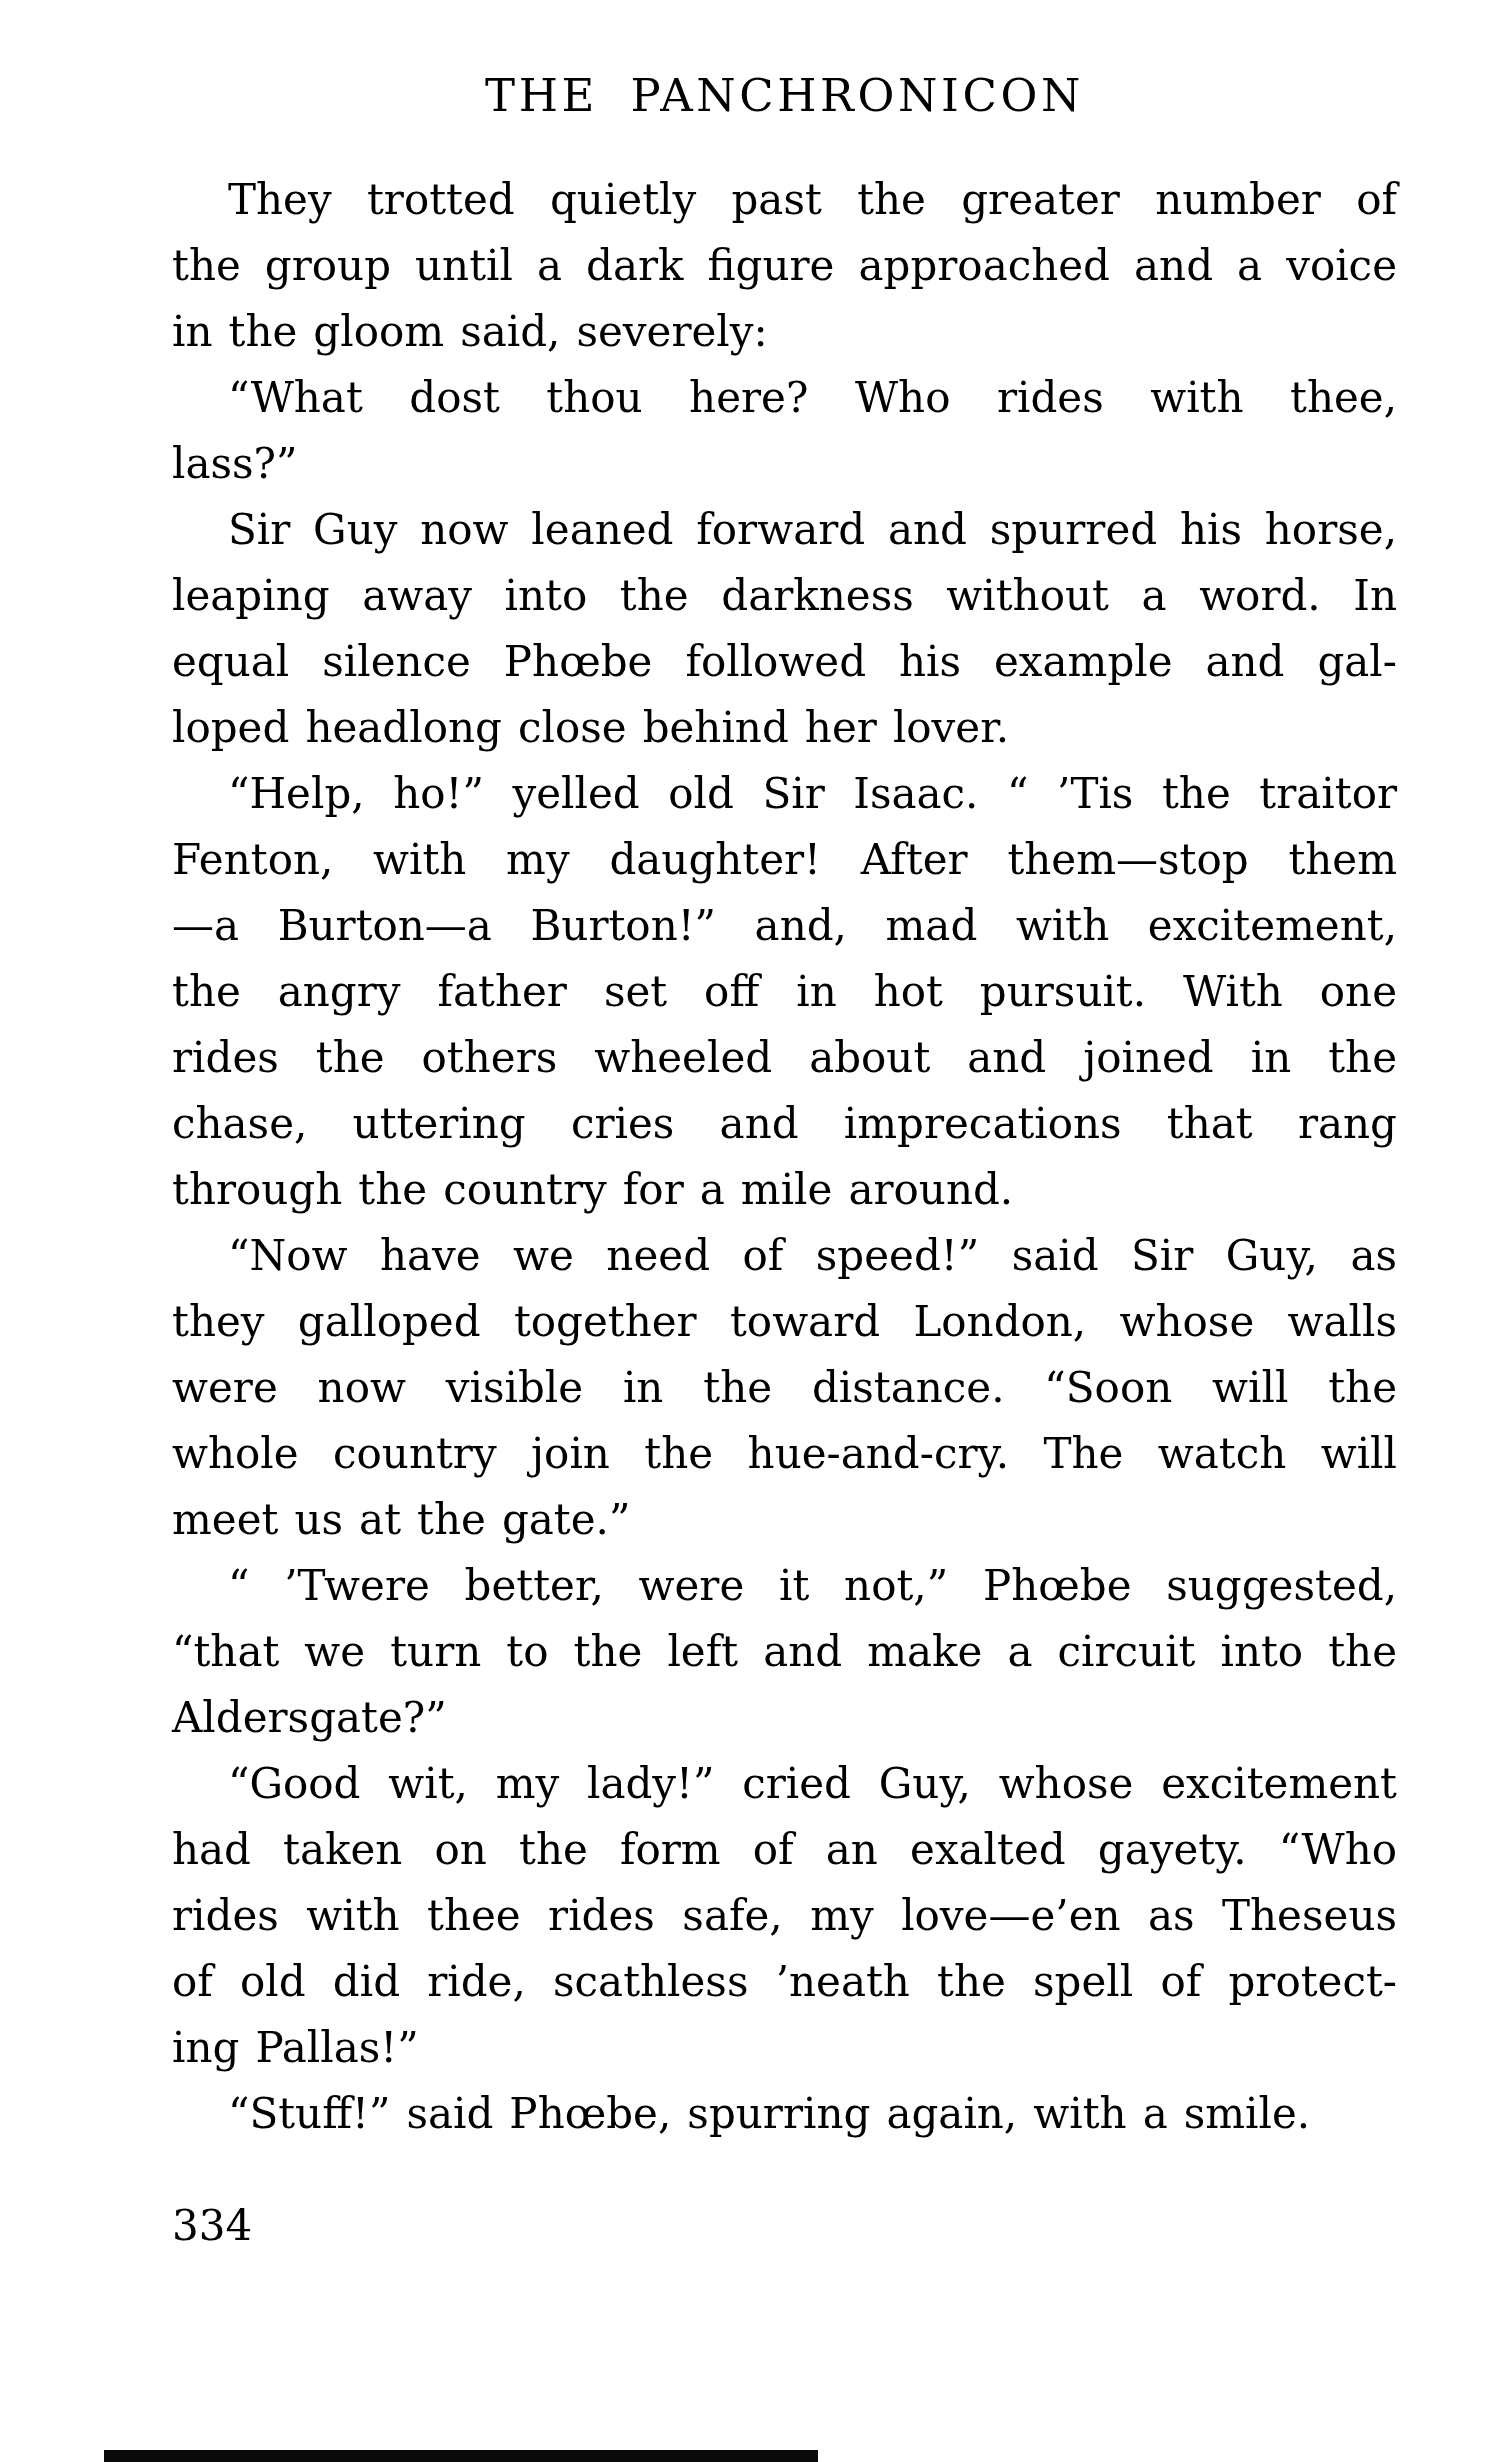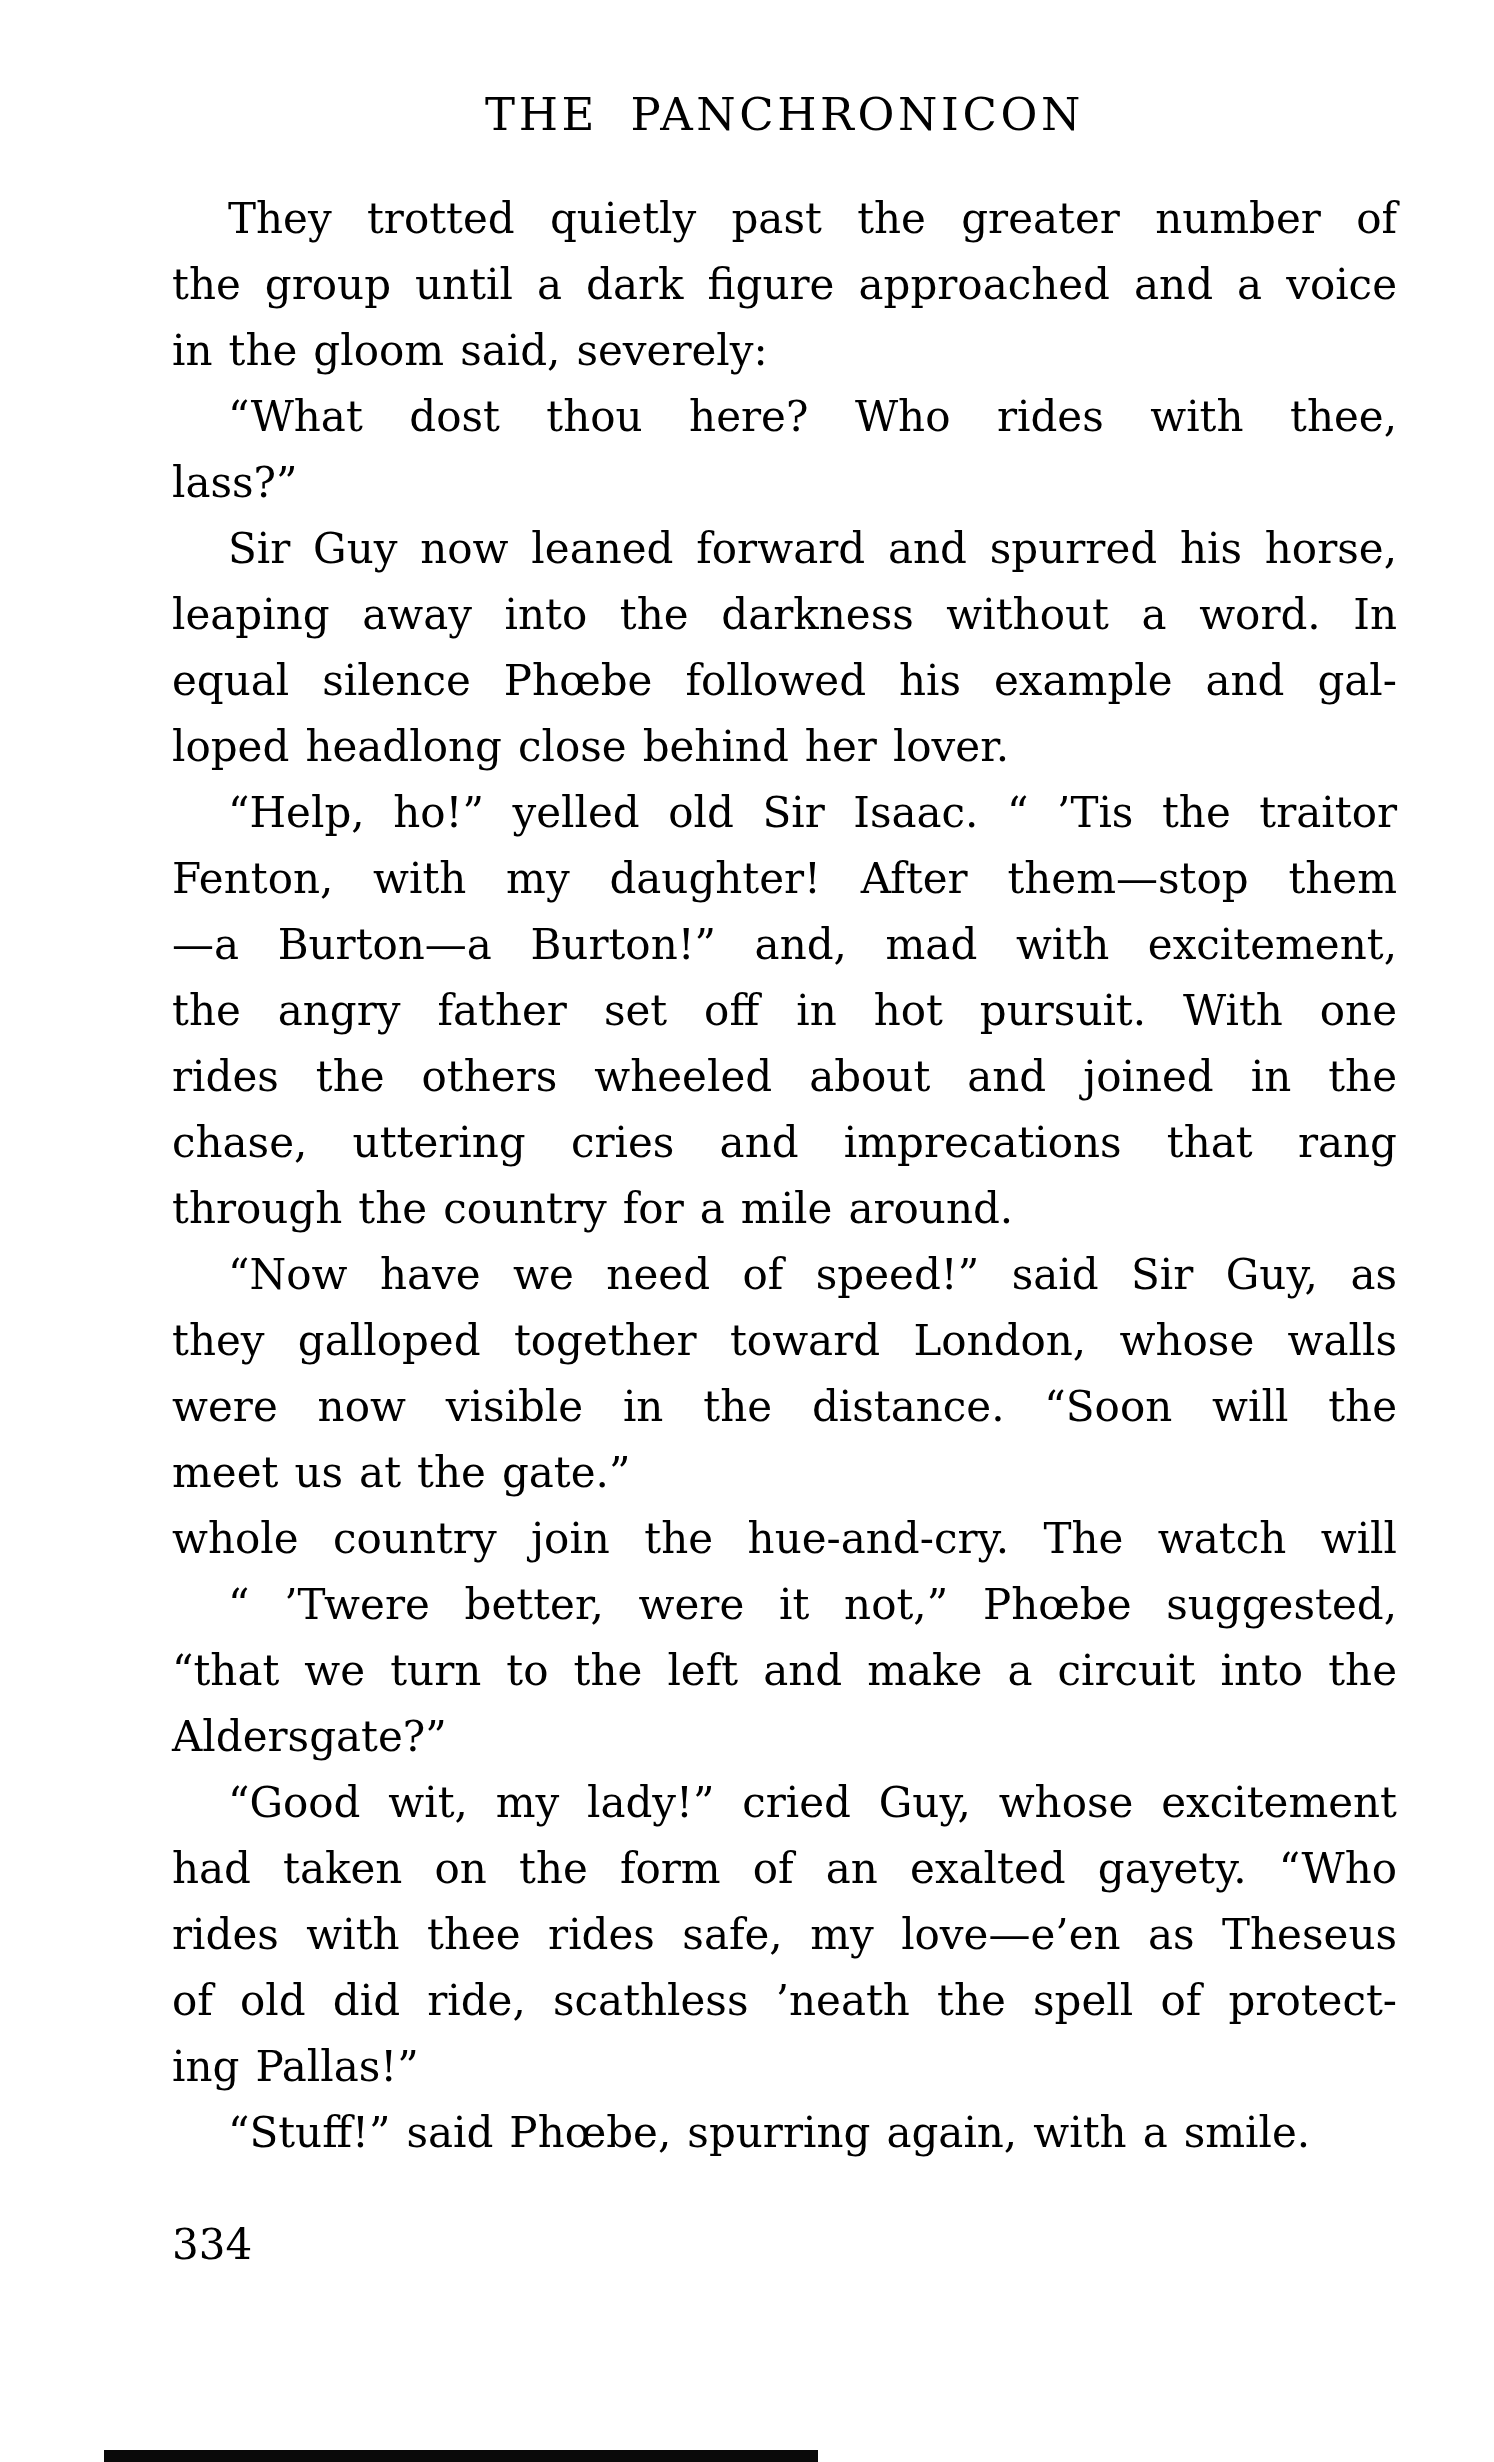--- a/index.html
+++ b/index.html
@@ -6,21 +6,21 @@
   .page {
     position: relative;
     width: 1494px;
     height: 2462px;
     background: #ffffff;
     color: #000000;
     font-family: "DejaVu Serif", "Liberation Serif", serif;
     overflow: hidden;
   }
   .running-head {
-    margin-top: 92px;
+    margin-top: 73px;
     width: 1225px;
     margin-left: 172px;
     text-align: center;
     font-size: 45px;
     line-height: 1;
     letter-spacing: 3.6px;
     word-spacing: 14.5px;
     white-space: nowrap;
   }
   .textblock {
@@ -74,22 +74,22 @@
       <div class="line first">“Help, ho!” yelled old Sir Isaac.  “ ’Tis the traitor</div>
       <div class="line">Fenton, with my daughter!  After them—stop them</div>
       <div class="line">—a Burton—a Burton!” and, mad with excitement,</div>
       <div class="line">the angry father set off in hot pursuit.  With one</div>
       <div class="line">rides the others wheeled about and joined in the</div>
       <div class="line">chase, uttering cries and imprecations that <b>rang</b></div>
       <div class="line last">through the country for a mile around.</div>
       <div class="line first">“Now have we need of speed!” said Sir Guy, as</div>
       <div class="line">they galloped together toward London, whose walls</div>
       <div class="line">were now visible in the distance.  “Soon will the</div>
+      <div class="line">whole country join the <b>hue-and-cry.</b>  The watch will</div>
       <div class="line last">meet us at the gate.”</div>
-      <div class="line">whole country join the <b>hue-and-cry.</b>  The watch will</div>
       <div class="line first">“ ’Twere better, were it not,” Phœbe suggested,</div>
       <div class="line">“that we turn to the left and make a circuit into the</div>
       <div class="line last">Aldersgate?”</div>
       <div class="line first">“Good wit, my lady!” cried Guy, whose excitement</div>
       <div class="line">had taken on the form of an exalted gayety.  “Who</div>
       <div class="line">rides with thee rides safe, my love—e’en as Theseus</div>
       <div class="line">of old did ride, scathless ’neath the spell of protect-</div>
       <div class="line last">ing Pallas!”</div>
       <div class="line first last">“Stuff!” said Phœbe, spurring again, with a smile.</div>
     </div>

